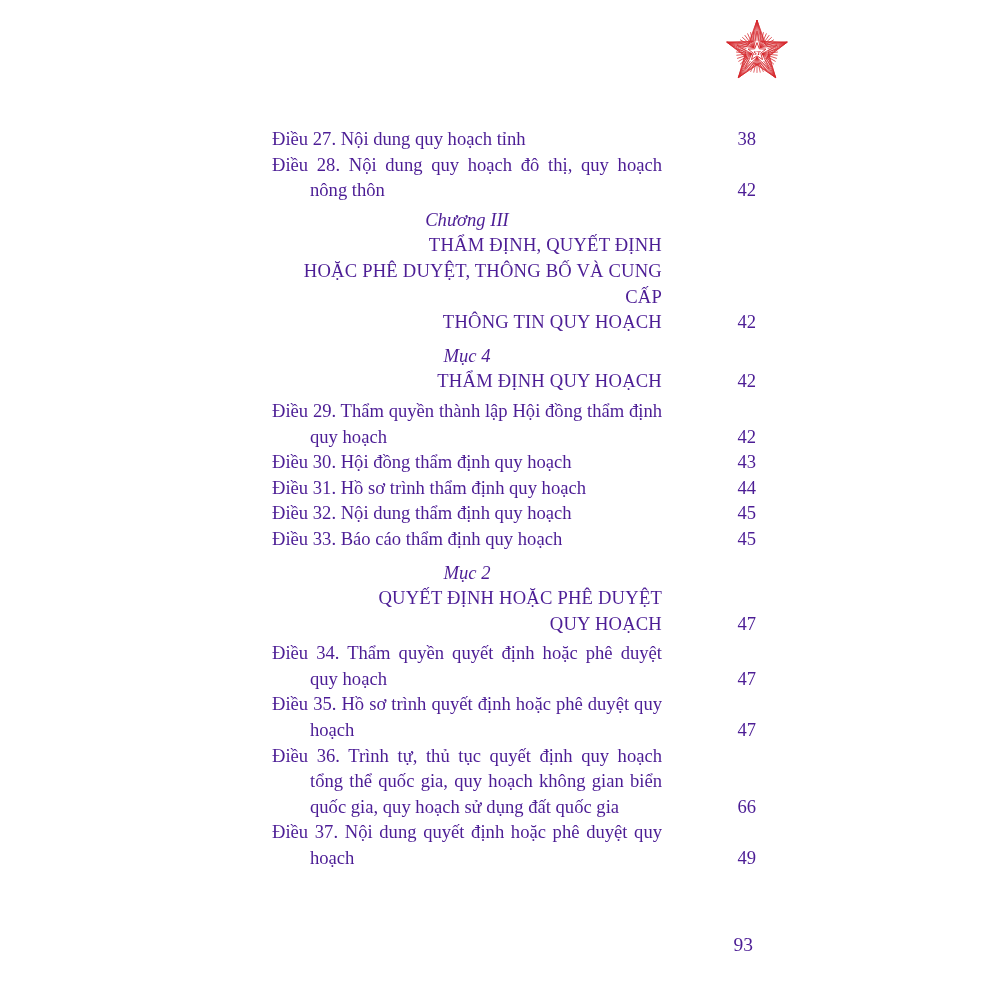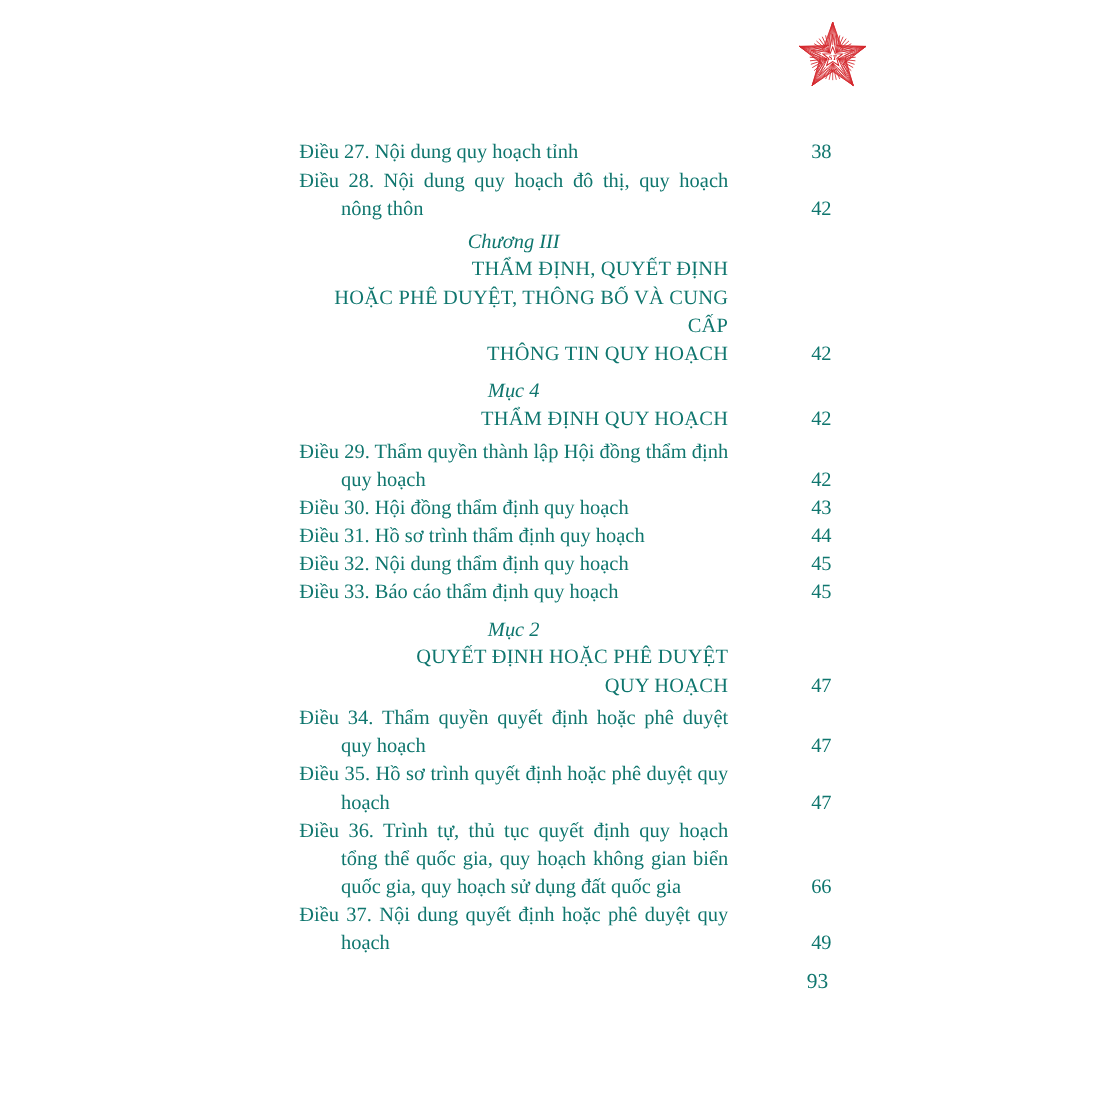--- a/index.html
+++ b/index.html
@@ -3,21 +3,21 @@
 <meta charset="utf-8">
 <style>
   * { margin: 0; padding: 0; box-sizing: border-box; }
   html, body { background: #ffffff; }
   .page {
     position: relative;
     width: 1000px;
     height: 1000px;
     background: #ffffff;
     font-family: "Liberation Serif", "DejaVu Serif", serif;
-    color: #0f766e;
+    color: #4c1d95;
     overflow: hidden;
   }
   .logo {
     position: absolute;
     left: 721px;
     top: 16px;
     width: 72px;
     height: 72px;
   }
   .toc {
@@ -51,21 +51,21 @@
     width: 390px;
     text-align: right;
     font-weight: normal;
     letter-spacing: 0.2px;
   }
   .toc-heading.chapter { margin-top: 4px; }
   .toc-heading.section { margin-top: 8px; margin-bottom: 4px; }
   .footer-num {
     position: absolute;
     right: 247px;
-    top: 880px;
+    top: 932px;
     font-size: 19.5px;
     line-height: 25.6px;
   }
 </style>
 </head>
 <body>
 
 <div class="page">
 
   <svg class="logo" viewBox="-50 -50 100 100" xmlns="http://www.w3.org/2000/svg">

